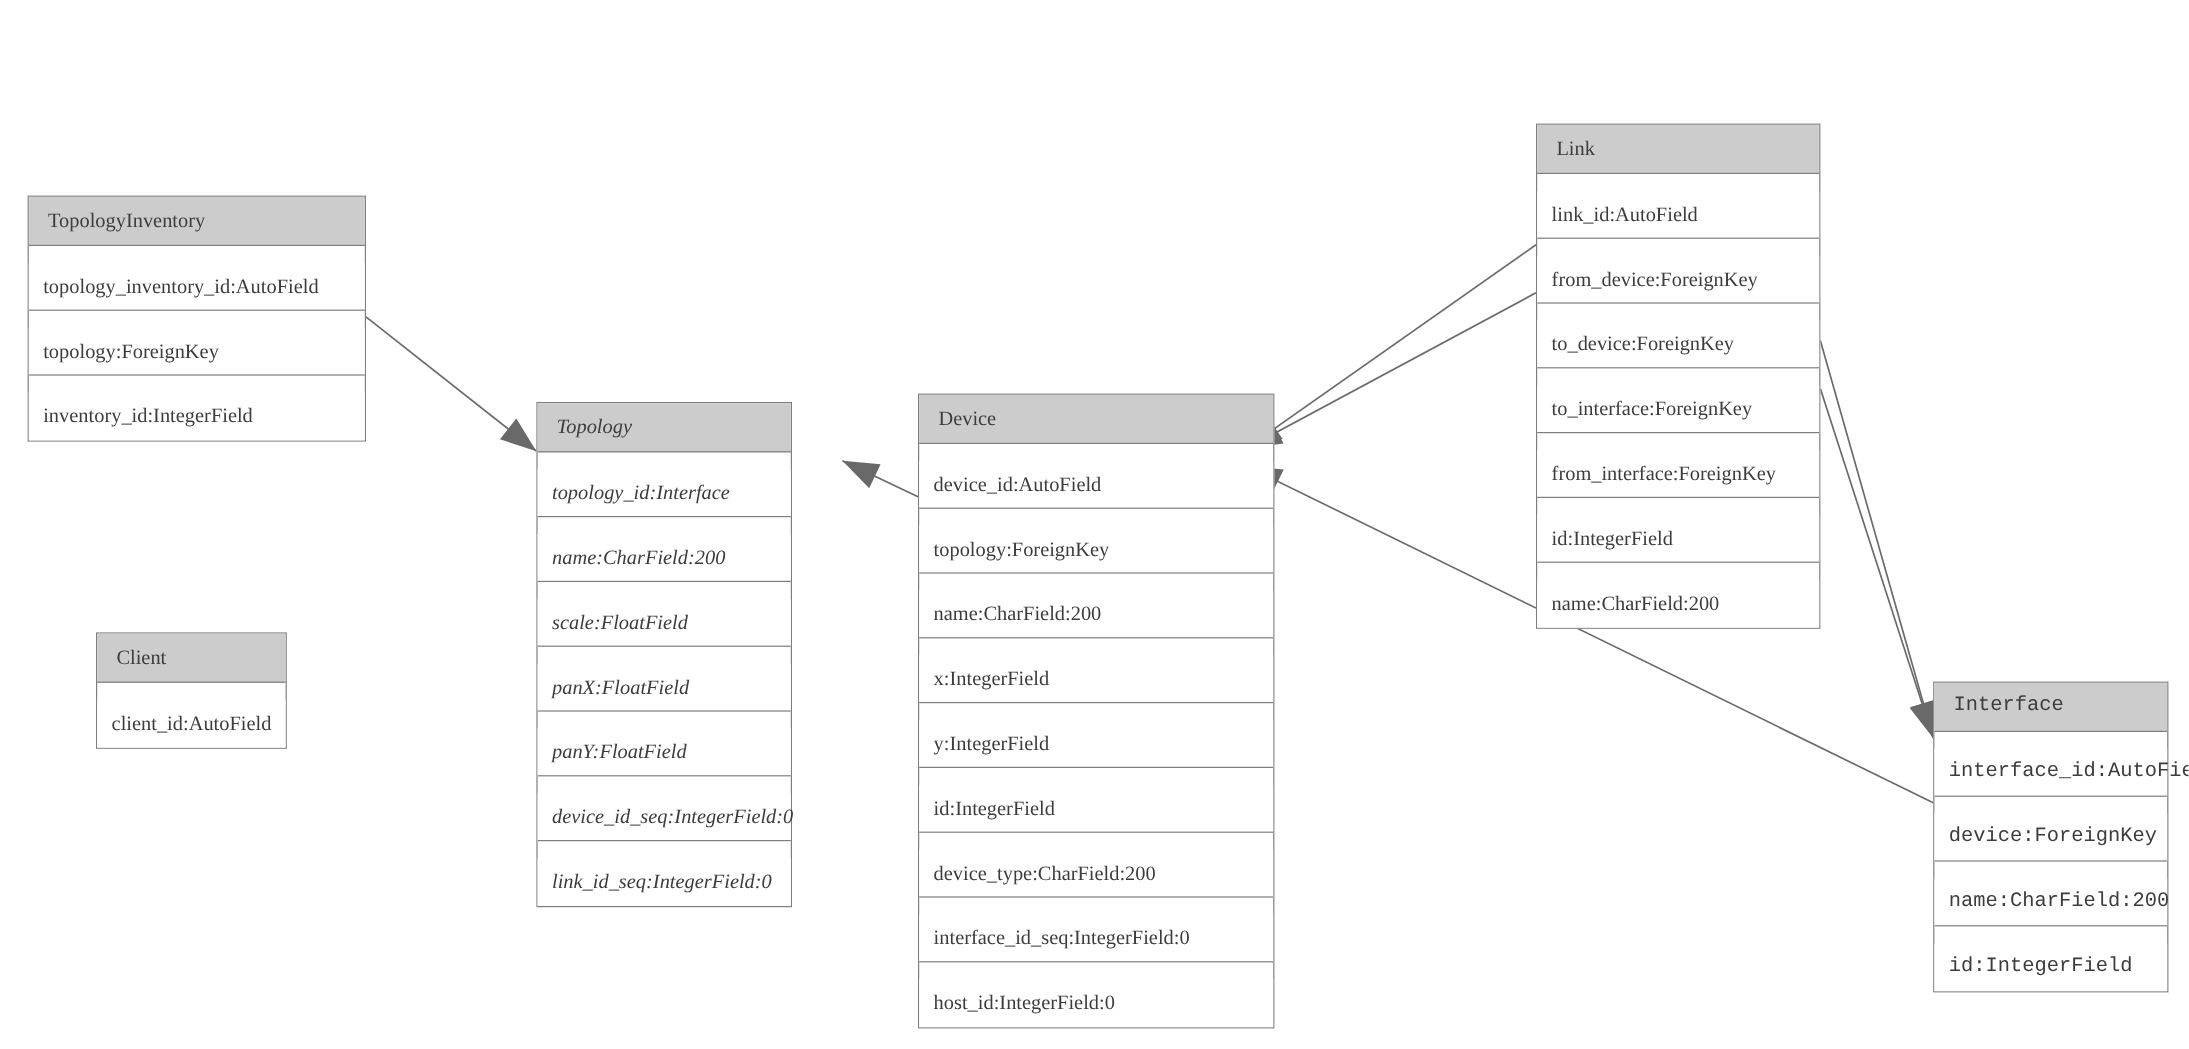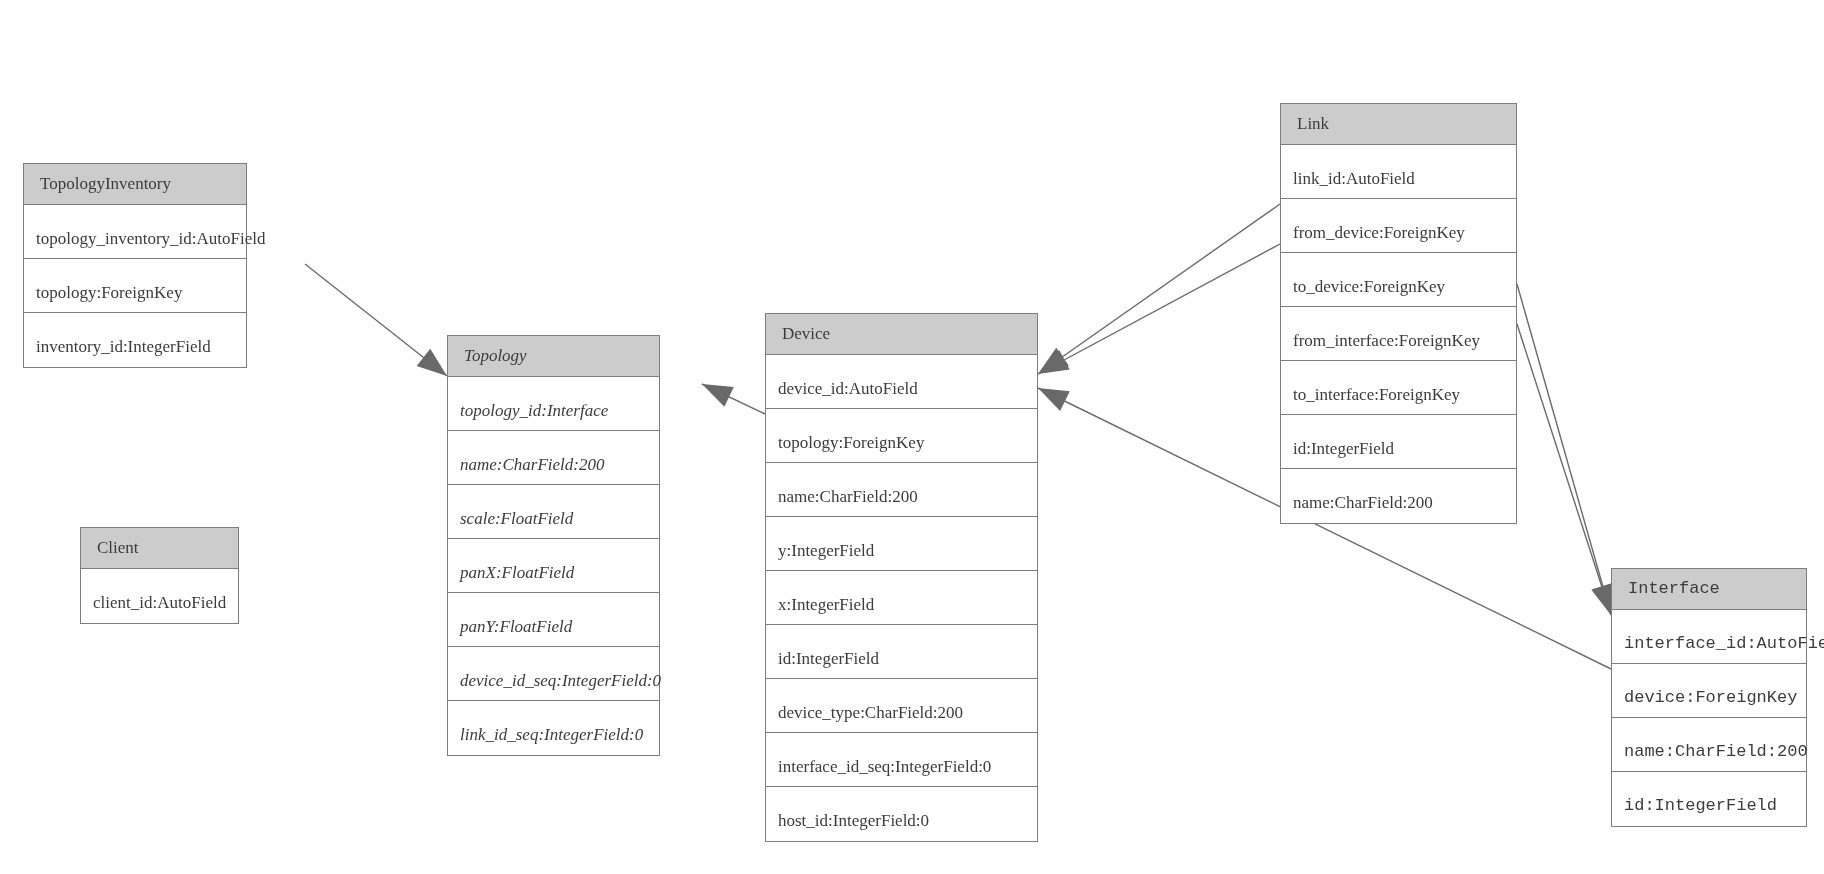--- a/index.html
+++ b/index.html
@@ -52,59 +52,59 @@
       <line x1="1280" y1="244" x2="1038" y2="374" stroke="#6a6a6a" stroke-width="1.4"></line>
       <polygon points="1038,374 1059.2226027075922,350.11274117200344 1069.6336908282979,369.4933821351631" fill="#696969"></polygon>
       <line x1="1517" y1="284" x2="1611" y2="615" stroke="#6a6a6a" stroke-width="1.4"></line>
       <polygon points="1611,615 1592.2228622643622,589.1461976015734 1613.3860130136138,583.1361185368313" fill="#696969"></polygon>
       <line x1="1517" y1="324" x2="1611" y2="615" stroke="#6a6a6a" stroke-width="1.4"></line>
       <polygon points="1611,615 1591.3110142776914,589.833676445958 1612.245889978442,583.0712080065402" fill="#696969"></polygon>
       <line x1="1611" y1="669" x2="1038" y2="388" stroke="#6a6a6a" stroke-width="1.4"></line>
       <polygon points="1038,388 1069.7787998300412,391.33284883578216 1060.0920713378903,411.085501597357" fill="#696969"></polygon>
     </svg>
   <div id="entities">
-      <div class="entity" style="left: 23px; top: 163px; width: 224px;">
+      <div class="entity" style="left: 23px; top: 163px; width: 282px;">
         <div class="entity-header">TopologyInventory</div>
         <div class="entity-row">topology_inventory_id:AutoField</div>
         <div class="entity-row">topology:ForeignKey</div>
         <div class="entity-row">inventory_id:IntegerField</div>
       </div>
       <div class="entity" style="left: 447px; top: 335px; width: 213px; font-style: italic;">
         <div class="entity-header">Topology</div>
         <div class="entity-row">topology_id:Interface</div>
         <div class="entity-row">name:CharField:200</div>
         <div class="entity-row">scale:FloatField</div>
         <div class="entity-row">panX:FloatField</div>
         <div class="entity-row">panY:FloatField</div>
         <div class="entity-row">device_id_seq:IntegerField:0</div>
         <div class="entity-row">link_id_seq:IntegerField:0</div>
       </div>
       <div class="entity" style="left: 80px; top: 527px; width: 159px;">
         <div class="entity-header">Client</div>
         <div class="entity-row">client_id:AutoField</div>
       </div>
-      <div class="entity" style="left: 765px; top: 313px; width: 273px;">
+      <div class="entity" style="left: 765px; top: 328px; width: 297px;">
         <div class="entity-header">Device</div>
         <div class="entity-row">device_id:AutoField</div>
         <div class="entity-row">topology:ForeignKey</div>
         <div class="entity-row">name:CharField:200</div>
+        <div class="entity-row">x:IntegerField</div>
         <div class="entity-row">y:IntegerField</div>
-        <div class="entity-row">x:IntegerField</div>
         <div class="entity-row">id:IntegerField</div>
         <div class="entity-row">device_type:CharField:200</div>
         <div class="entity-row">interface_id_seq:IntegerField:0</div>
         <div class="entity-row">host_id:IntegerField:0</div>
       </div>
       <div class="entity" style="left: 1280px; top: 103px; width: 237px;">
         <div class="entity-header">Link</div>
         <div class="entity-row">link_id:AutoField</div>
         <div class="entity-row">from_device:ForeignKey</div>
         <div class="entity-row">to_device:ForeignKey</div>
+        <div class="entity-row">to_interface:ForeignKey</div>
         <div class="entity-row">from_interface:ForeignKey</div>
-        <div class="entity-row">to_interface:ForeignKey</div>
         <div class="entity-row">id:IntegerField</div>
         <div class="entity-row">name:CharField:200</div>
       </div>
       <div class="entity" style="left: 1611px; top: 568px; width: 196px; font-family: Liberation Mono, monospace;">
         <div class="entity-header">Interface</div>
         <div class="entity-row">interface_id:AutoField</div>
         <div class="entity-row">device:ForeignKey</div>
         <div class="entity-row">name:CharField:200</div>
         <div class="entity-row">id:IntegerField</div>
       </div>

